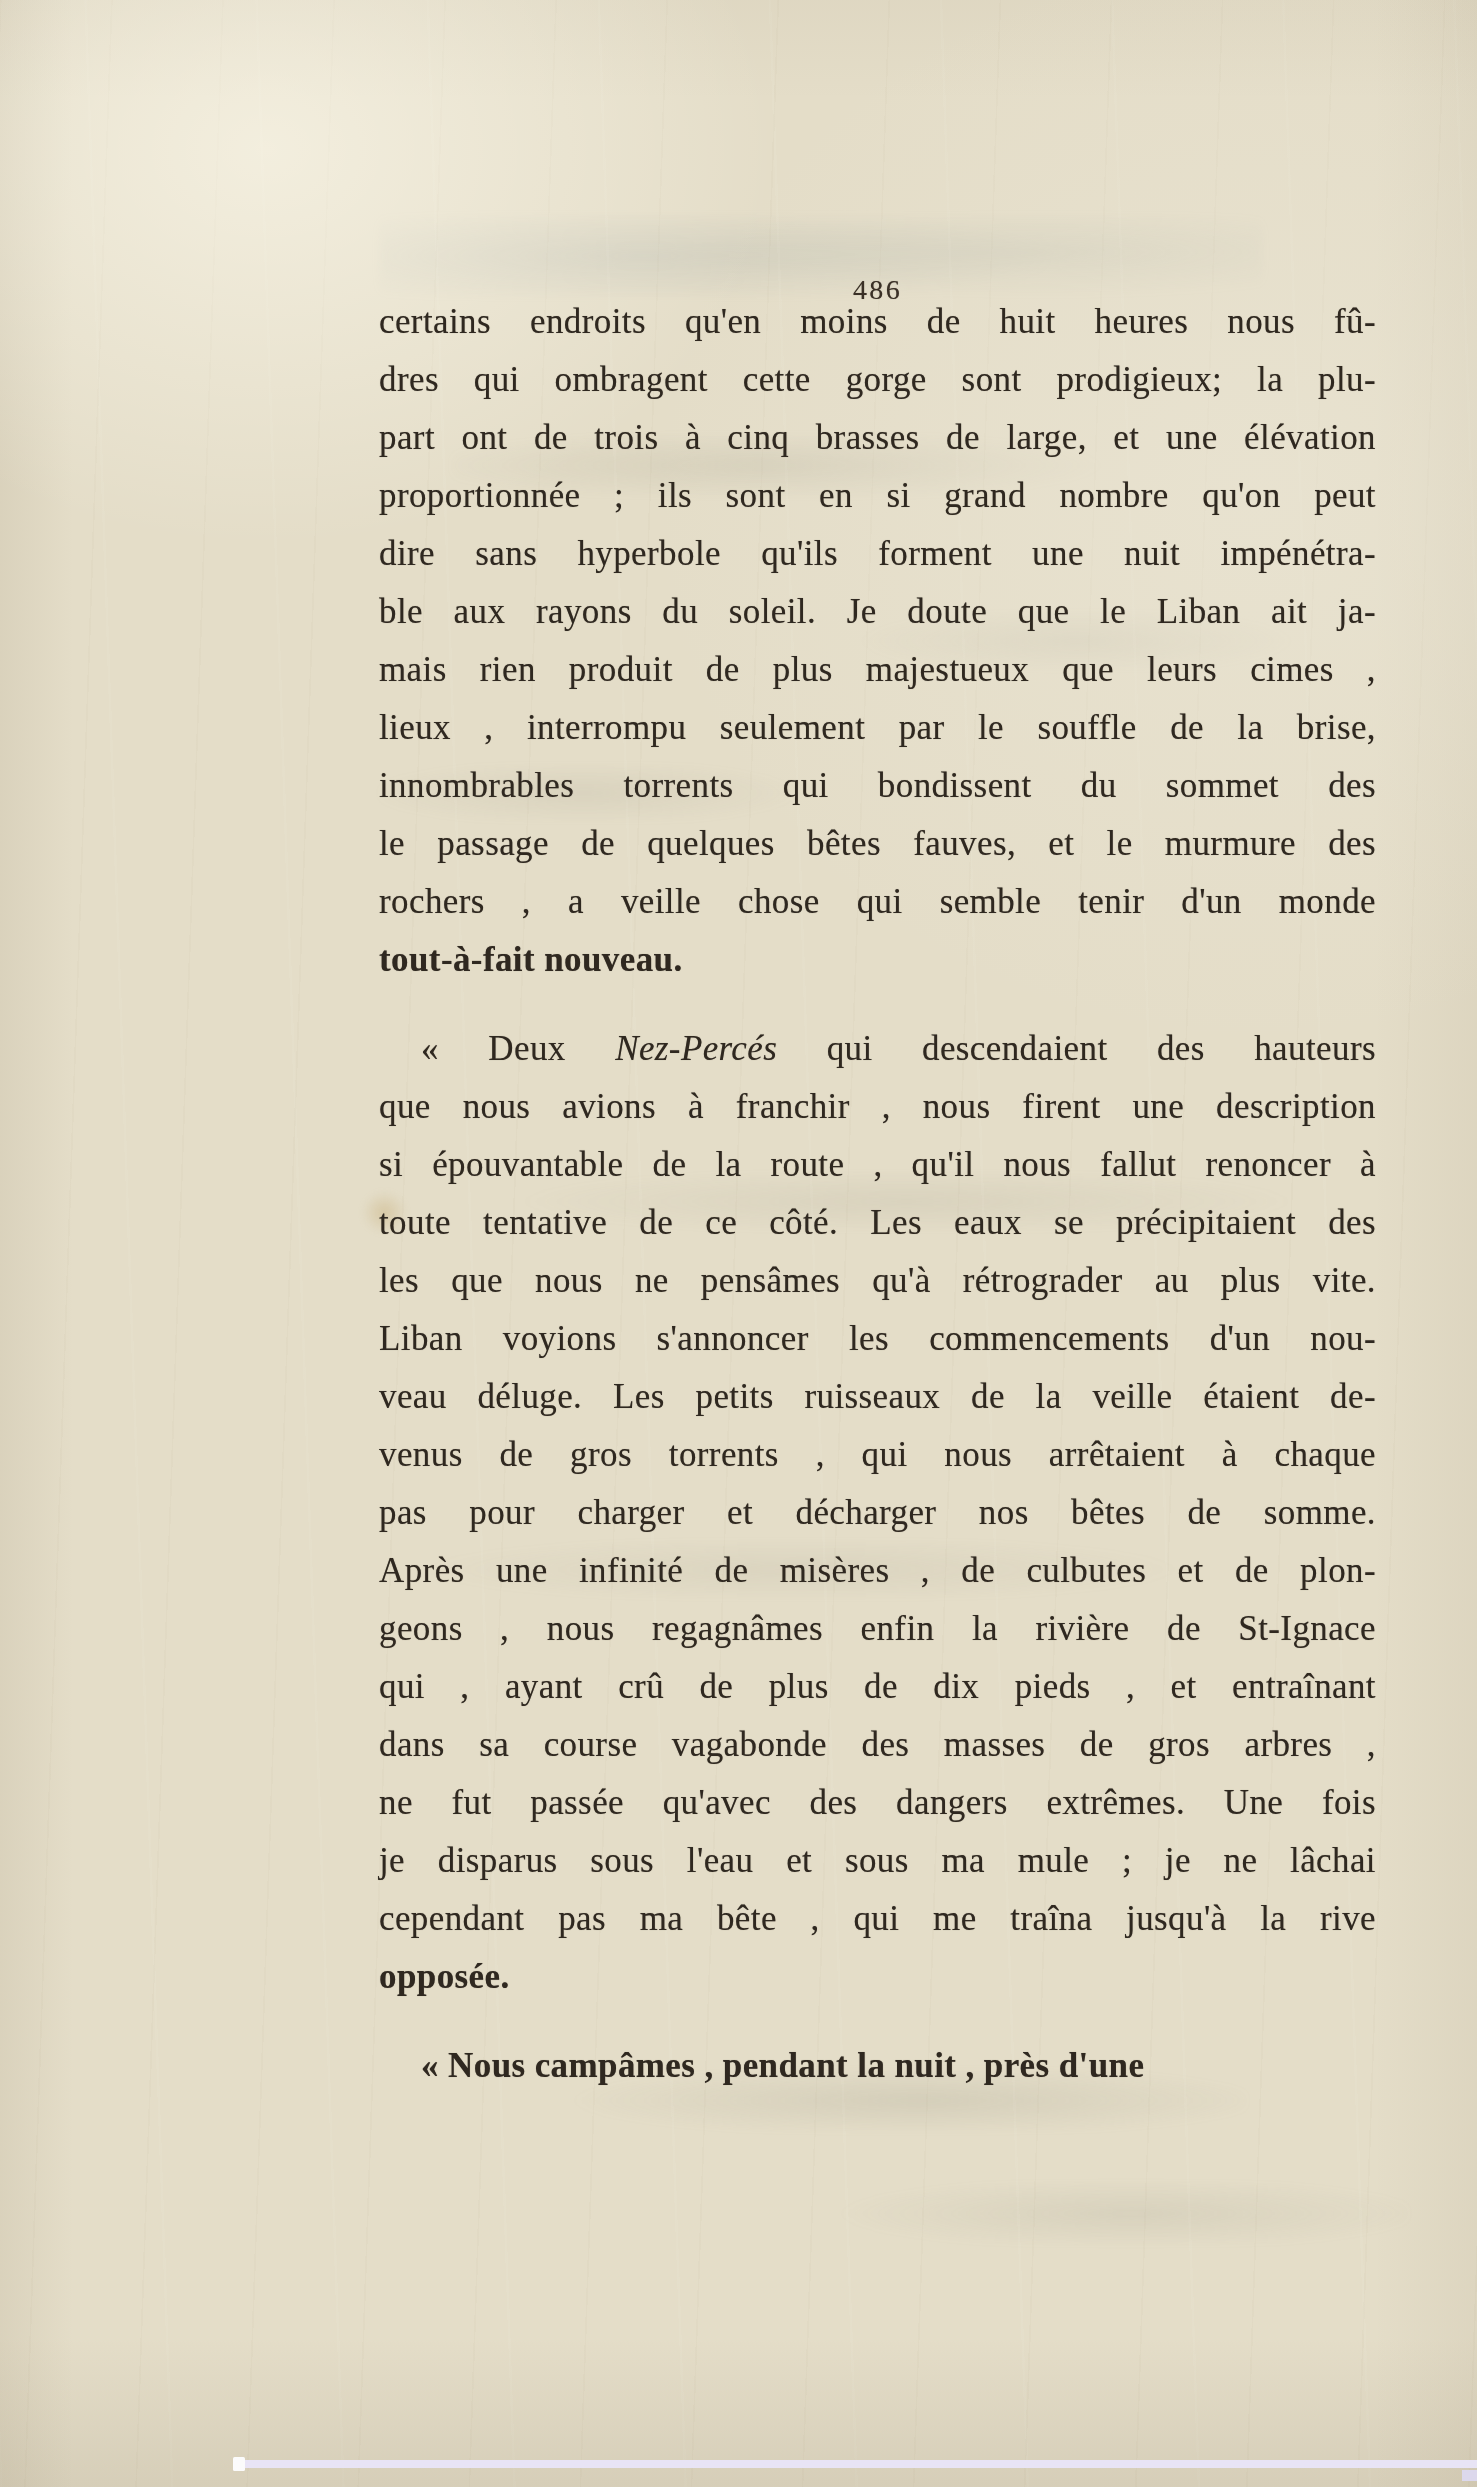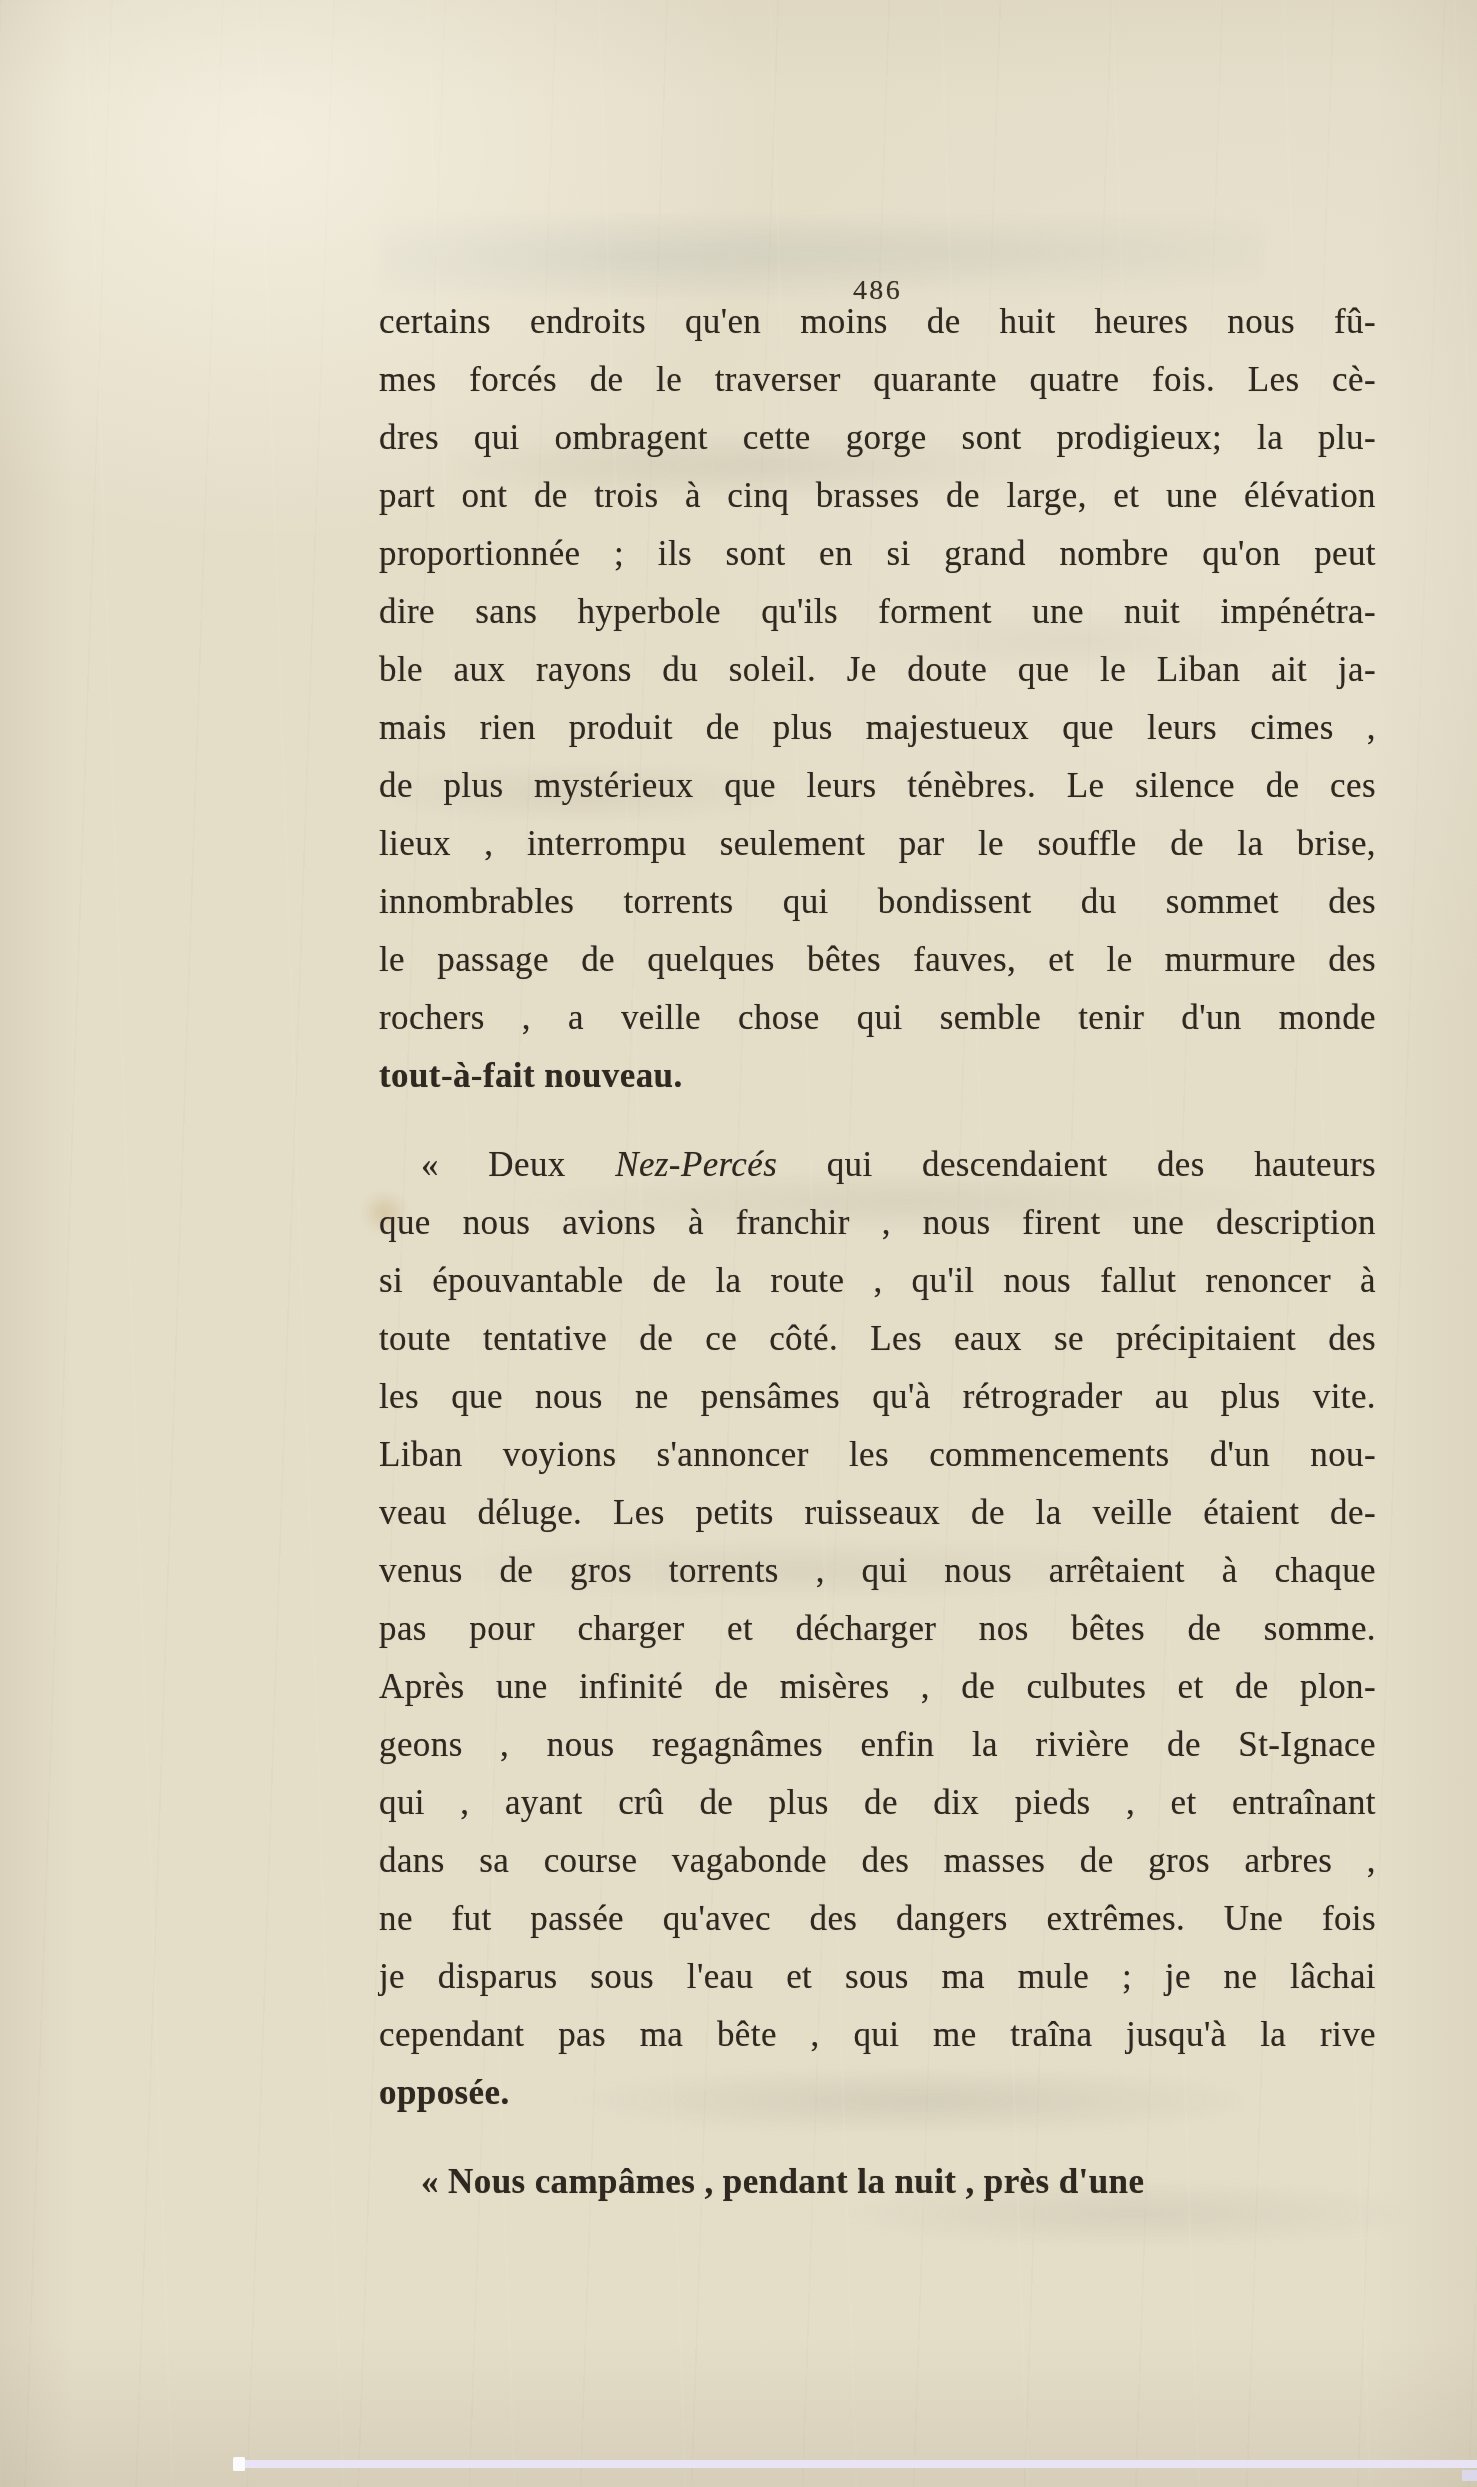--- a/index.html
+++ b/index.html
@@ -104,28 +104,26 @@
   <div class="stain s6"></div>
   <div class="stain s7"></div>
   <div class="stain s8"></div>
   <div class="stain s9"></div>
 
   <div class="page-number">486</div>
 
   <div class="text-block">
       <div class="paragraph">
         <div class="line"><span>certains endroits qu'en moins de huit heures nous fû-</span></div>
-        <div class="line"><span>mes forcés de le traverser quarante quatre fois. Les cè-</span></div>
         <div class="line"><span>dres qui ombragent cette gorge sont prodigieux; la plu-</span></div>
         <div class="line"><span>part ont de trois à cinq brasses de large, et une élévation</span></div>
         <div class="line"><span>proportionnée ; ils sont en si grand nombre qu'on peut</span></div>
         <div class="line"><span>dire sans hyperbole qu'ils forment une nuit impénétra-</span></div>
         <div class="line"><span>ble aux rayons du soleil. Je doute que le Liban ait ja-</span></div>
         <div class="line"><span>mais rien produit de plus majestueux que leurs cimes ,</span></div>
-        <div class="line"><span>de plus mystérieux que leurs ténèbres. Le silence de ces</span></div>
         <div class="line"><span>lieux , interrompu seulement par le souffle de la brise,</span></div>
         <div class="line"><span>innombrables torrents qui bondissent du sommet des</span></div>
         <div class="line"><span>le passage de quelques bêtes fauves, et le murmure des</span></div>
         <div class="line"><span>rochers , a veille chose qui semble tenir d'un monde</span></div>
         <div class="line end"><span>tout-à-fait nouveau.</span></div>
       </div>
       <div class="paragraph">
         <div class="line indent"><span>« Deux </span><i>Nez-Percés</i><span> qui descendaient des hauteurs</span></div>
         <div class="line"><span>que nous avions à franchir , nous firent une description</span></div>
         <div class="line"><span>si épouvantable de la route , qu'il nous fallut renoncer à</span></div>

